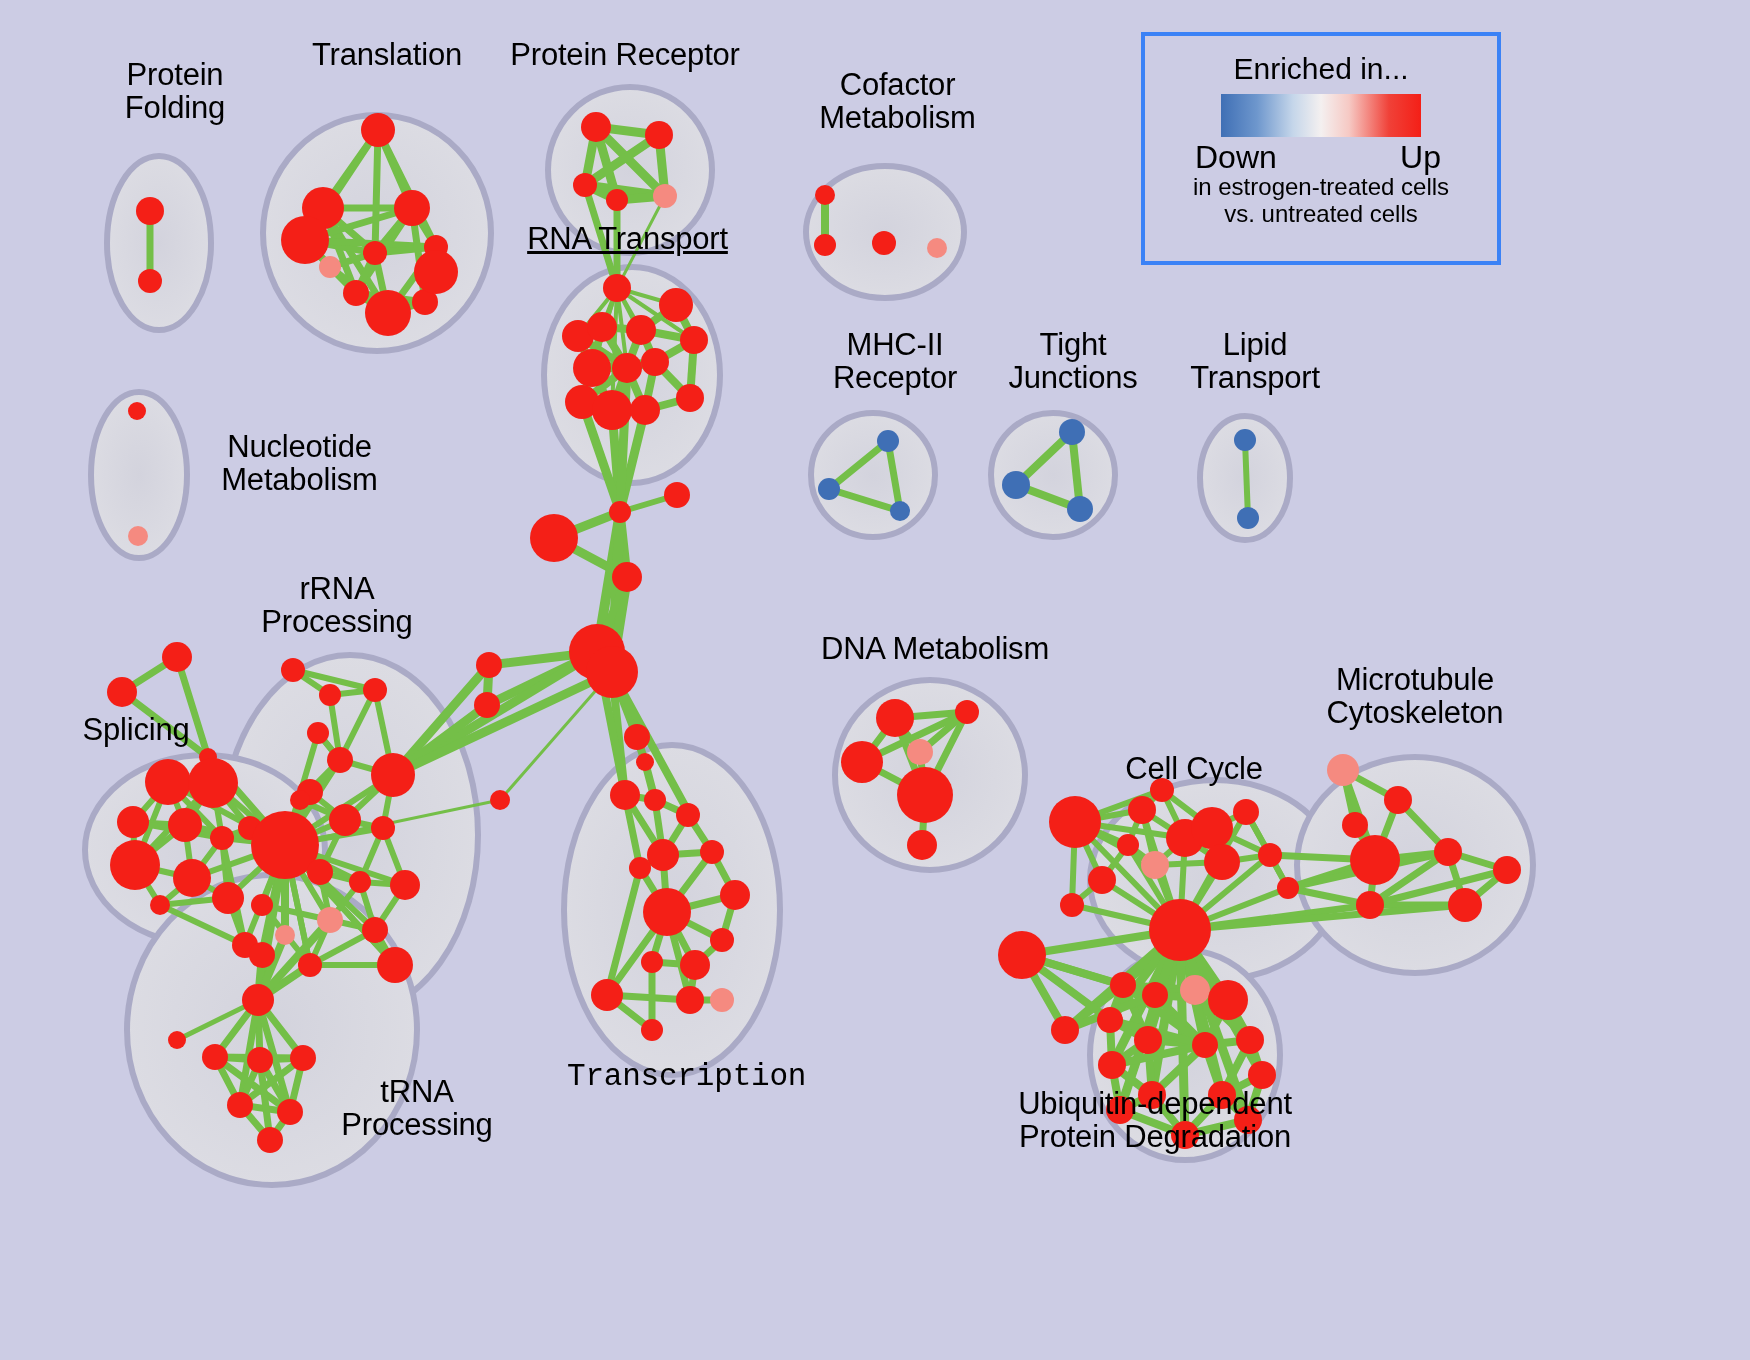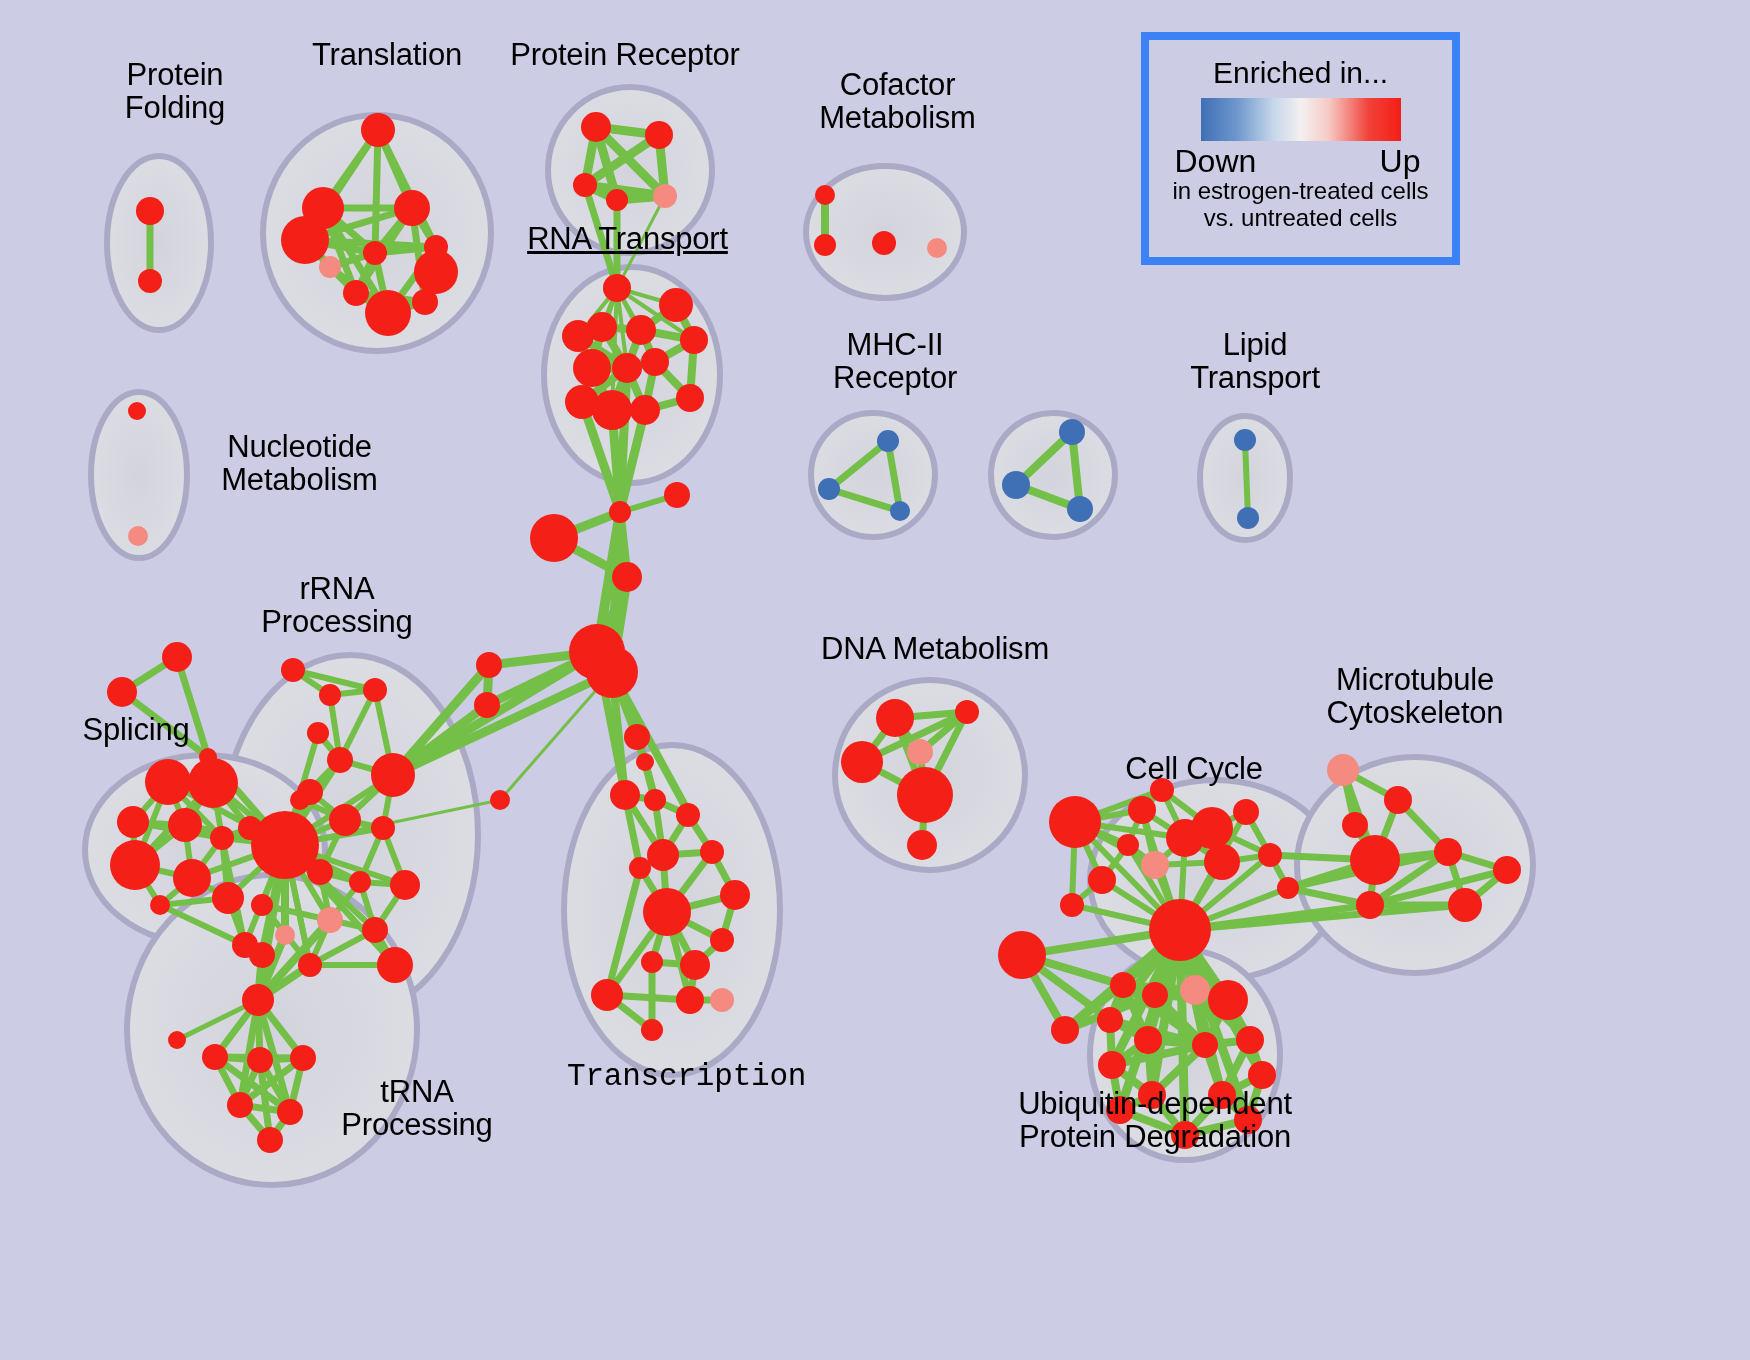--- a/index.html
+++ b/index.html
@@ -29,24 +29,24 @@
     font-size: 31px;
     line-height: 1.08;
     white-space: pre-line;
     text-align: center;
     letter-spacing: -0.2px;
   }
   #legend {
     position: absolute;
     left: 1141px;
     top: 32px;
-    width: 319px;
+    width: 360px;
     height: 233px;
     background: #ccccE4;
-    border: 8px solid #3b82f6;
+    border: 4px solid #3b82f6;
     box-sizing: border-box;
     text-align: center;
     font-family: "Liberation Sans", sans-serif;
   }
   #legend-title {
     margin-top: 16px;
     font-size: 30px;
     color: #000;
   }
   #legend-bar {
@@ -751,20 +751,22 @@
 Folding</div>
   <div class="cluster-label" style="left:282px; top:38px;   width:210px;">Translation</div>
   <div class="cluster-label" style="left:500px; top:38px;   width:250px;">Protein Receptor</div>
   <div class="cluster-label" style="left:505px; top:222px;  width:245px;text-decoration:underline;">RNA Transport</div>
   <div class="cluster-label" style="left:790px; top:68px;   width:215px;text-align:center;">Cofactor
 Metabolism</div>
   <div class="cluster-label" style="left:192px; top:430px;  width:215px;">Nucleotide
 Metabolism</div>
   <div class="cluster-label" style="left:800px; top:328px;  width:190px;">MHC-II
 Receptor</div>
+  <div class="cluster-label" style="left:978px; top:328px;  width:190px;">Tight
+Junctions</div>
   <div class="cluster-label" style="left:1160px;top:328px;  width:190px;">Lipid
 Transport</div>
   <div class="cluster-label" style="left:242px; top:572px;  width:190px;">rRNA
 Processing</div>
   <div class="cluster-label" style="left:56px;  top:713px;  width:160px;">Splicing</div>
   <div class="cluster-label" style="left:322px; top:1075px; width:190px;">tRNA
 Processing</div>
   <div class="cluster-label" style="left:567px; top:1060px; width:220px;font-family:Liberation Mono, monospace;">Transcription</div>
   <div class="cluster-label" style="left:810px; top:632px;  width:250px;">DNA Metabolism</div>
   <div class="cluster-label" style="left:1104px;top:752px;  width:180px;">Cell Cycle</div>

